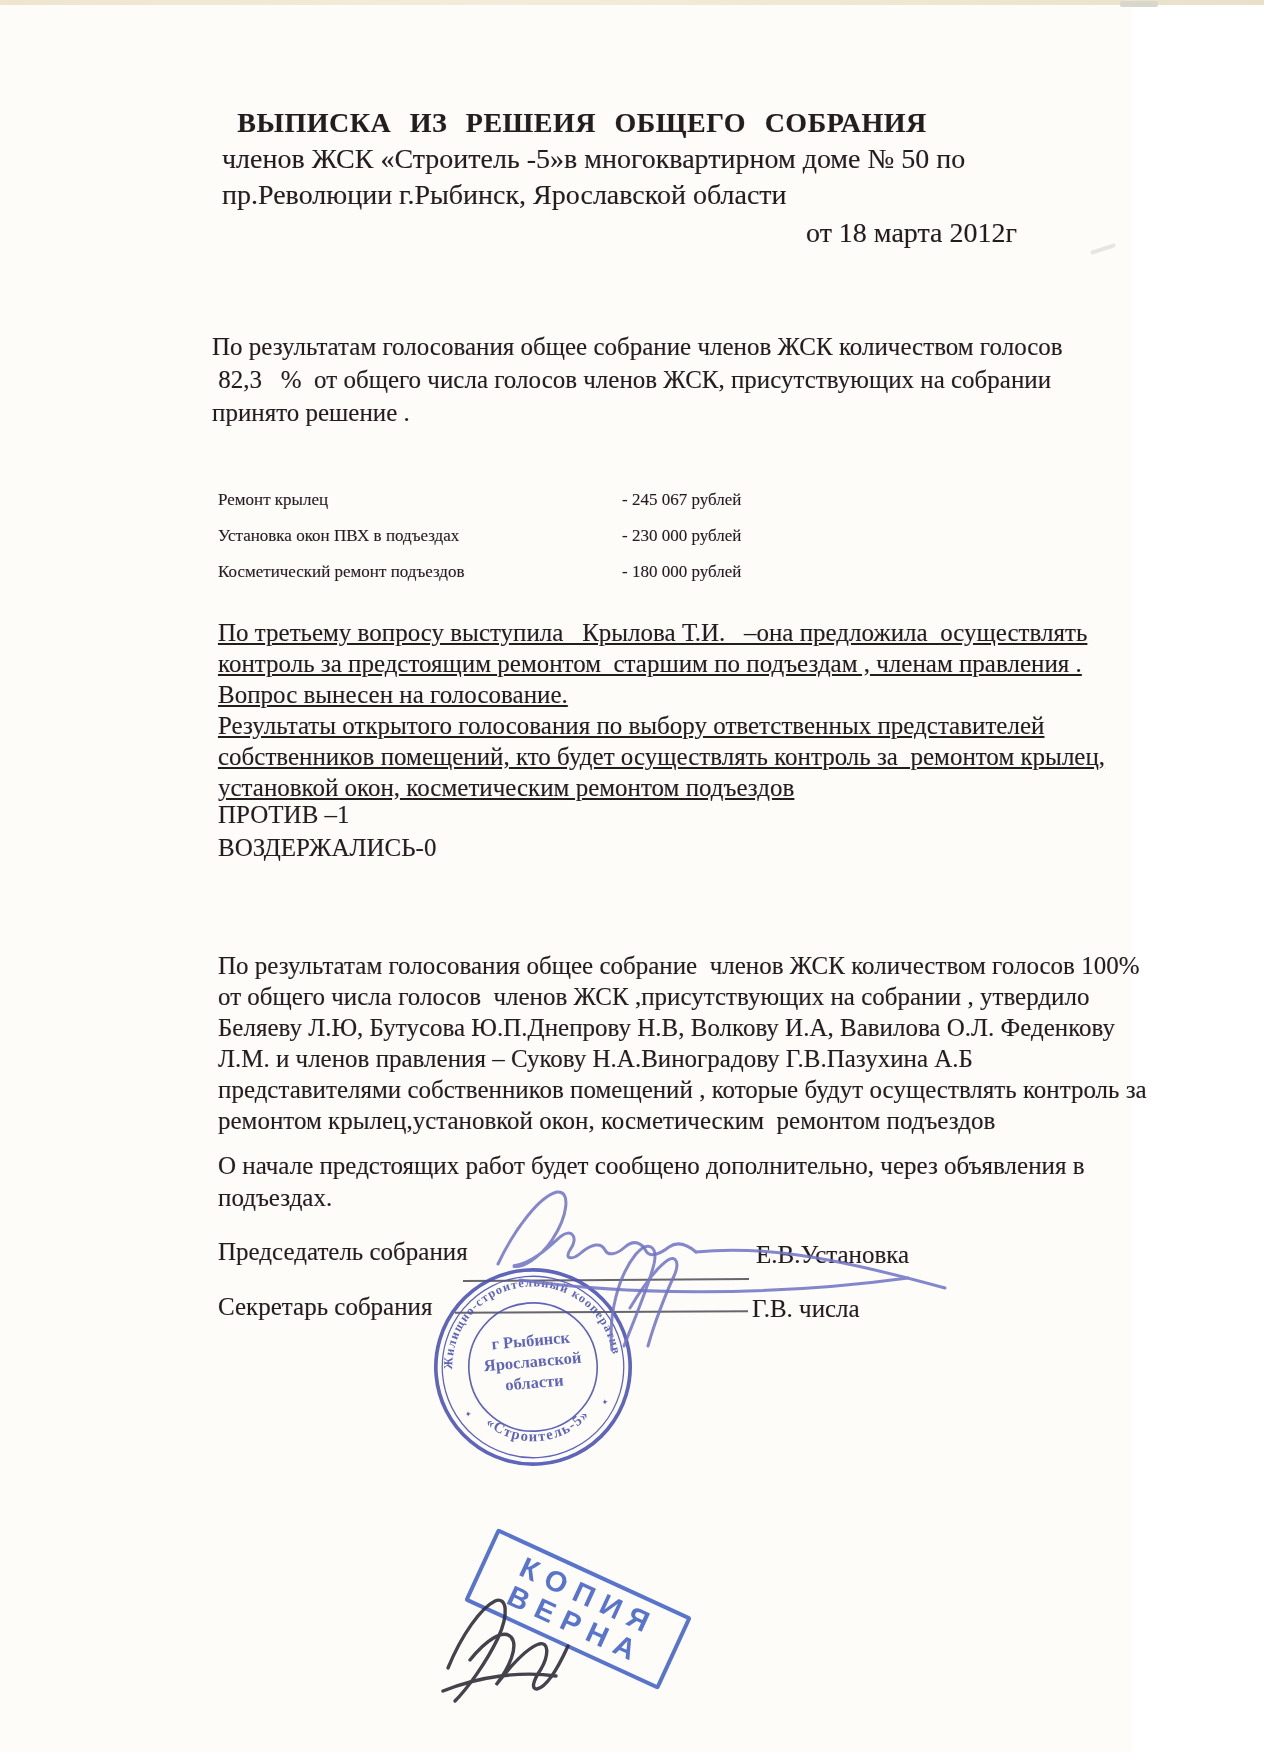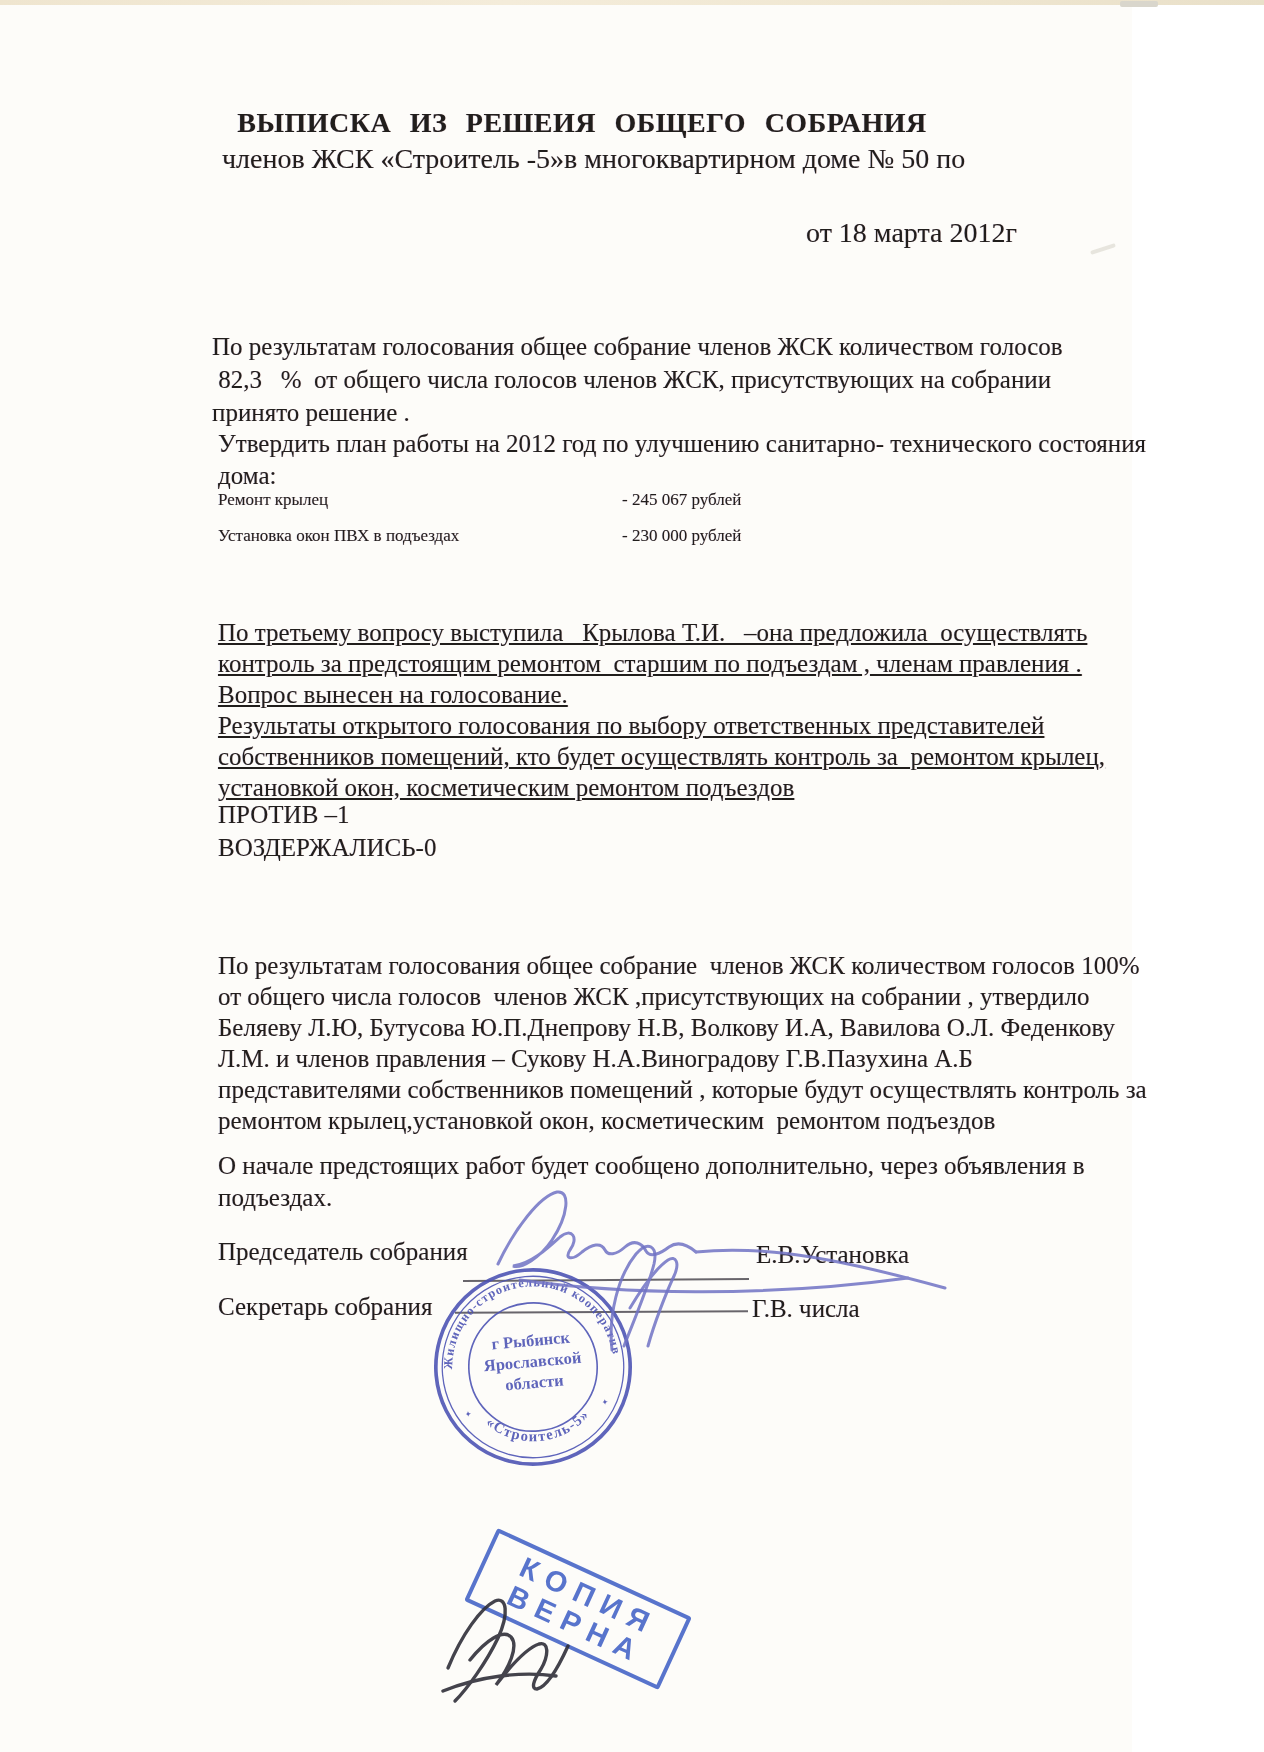--- a/index.html
+++ b/index.html
@@ -65,36 +65,39 @@
 </head>
 <body>
 
 <div class="page">
   <div class="edge-top"></div>
   <div class="speck" style="left:1120px;top:1px;width:38px;height:6px;"></div>
   <div class="speck" style="left:1090px;top:247px;width:26px;height:4px;transform:rotate(-18deg);opacity:.6;"></div>
 
   <div class="txt title1">ВЫПИСКА ИЗ РЕШЕИЯ ОБЩЕГО СОБРАНИЯ</div>
   <div class="txt title2">членов ЖСК «Строитель -5»в многоквартирном доме № 50 по</div>
+  <div class="txt title3">пр.Революции г.Рыбинск, Ярославской области</div>
   <div class="txt dateline">от 18 марта 2012г</div>
 
   <div class="txt p-vote1">По результатам голосования общее собрание членов ЖСК количеством голосов
  82,3   %  от общего числа голосов членов ЖСК, присутствующих на собрании
 принято решение .</div>
-  <div class="txt p-plan">Утвердить план работы на 2012 год по улучшению санитарно- технического состояния
-дома:</div>
 
   <div class="budget">
     <div class="budget-row">
       <div class="budget-label">Ремонт крылец</div>
       <div class="budget-amount">- 245 067 рублей</div>
     </div>
     <div class="budget-row">
       <div class="budget-label">Установка окон ПВХ в подъездах</div>
       <div class="budget-amount">- 230 000 рублей</div>
+    </div>
+    <div class="budget-row">
+      <div class="budget-label">Косметический ремонт подъездов</div>
+      <div class="budget-amount">- 180 000 рублей</div>
     </div>
   </div>
 
   <div class="txt p-third">По третьему вопросу выступила   Крылова Т.И.   –она предложила  осуществлять
 контроль за предстоящим ремонтом  старшим по подъездам , членам правления .
 Вопрос вынесен на голосование.
 Результаты открытого голосования по выбору ответственных представителей
 собственников помещений, кто будет осуществлять контроль за  ремонтом крылец,
 установкой окон, косметическим ремонтом подъездов</div>
 

